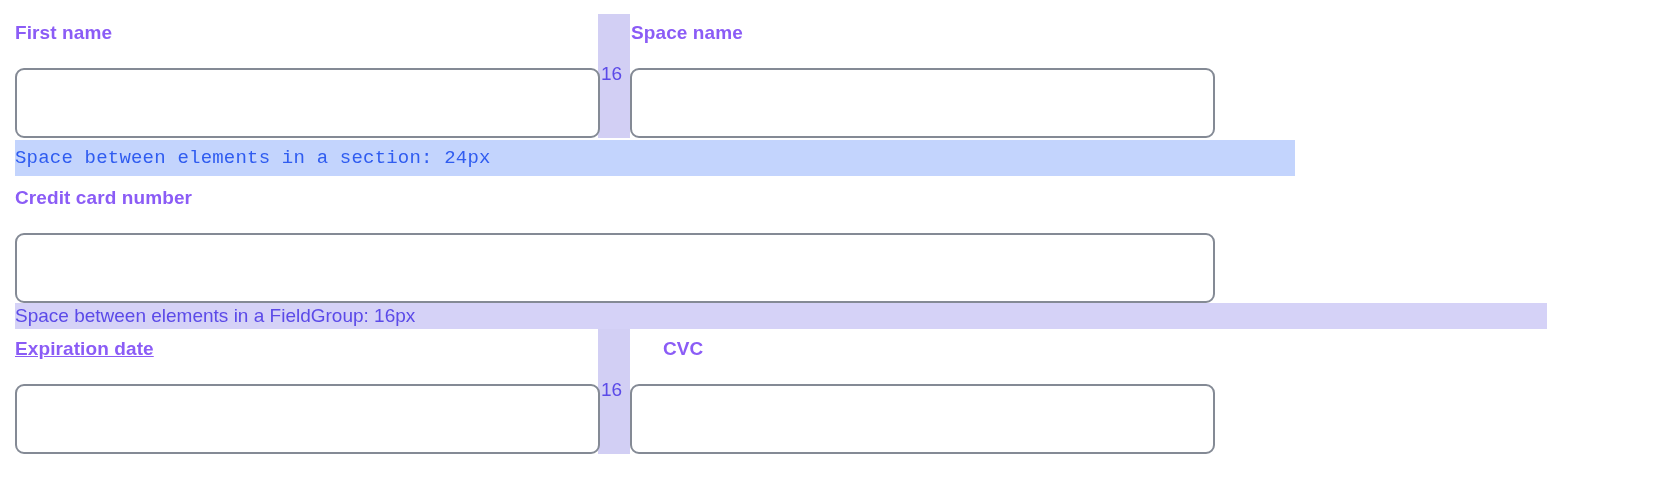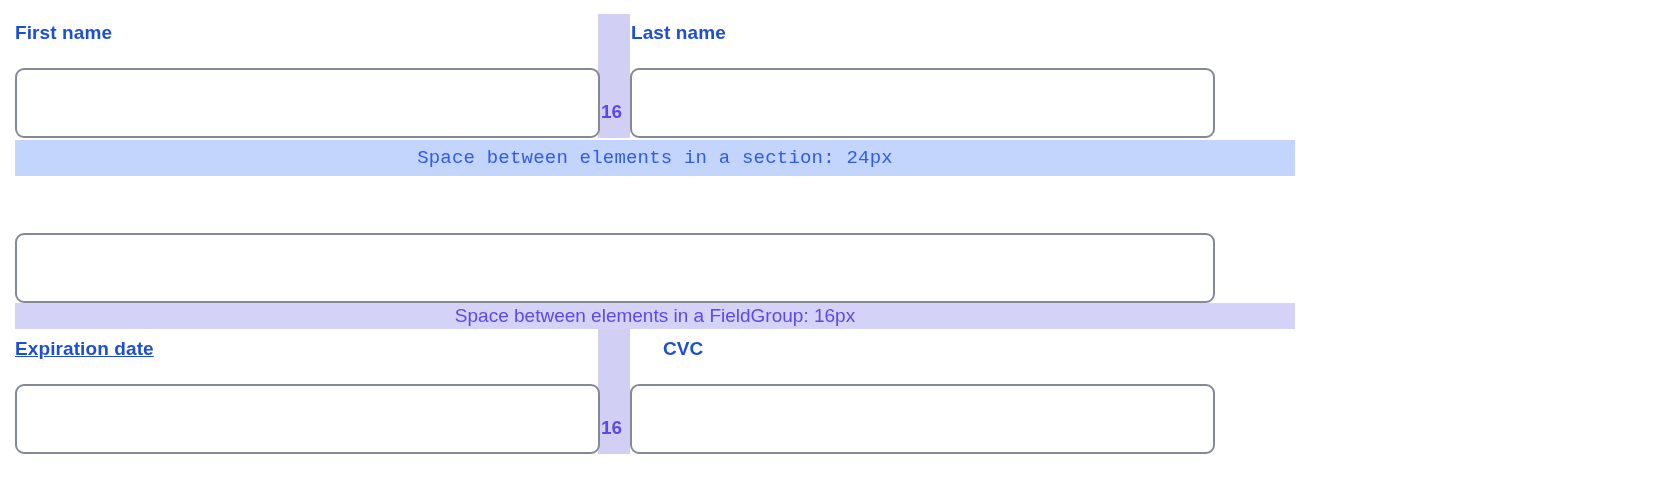--- a/index.html
+++ b/index.html
@@ -21,21 +21,21 @@
     width: 1672px;
     height: 496px;
     background: #ffffff;
   }
 
   
   .field-label {
     font-family: "Liberation Sans", sans-serif;
     font-size: 19px;
     font-weight: bold;
-    color: #1d4ed8;
+    color: #8b5cf6;
     line-height: 22px;
     letter-spacing: 0.1px;
     white-space: nowrap;
     position: absolute;
   }
 
   .field-input {
     position: absolute;
     background: #ffffff;
     border: 2px solid #848a95;
@@ -45,33 +45,31 @@
 
   
   .gap-col {
     position: absolute;
     background: #d2cff4;
   }
   .gap-col-num {
     position: absolute;
     font-family: "Liberation Sans", sans-serif;
     font-size: 19px;
-    font-weight: bold;
+    font-weight: normal;
     color: #5b4ae8;
     line-height: 20px;
     white-space: nowrap;
-    margin-top: 38px;
   }
 
   
   .band {
     position: absolute;
     display: flex;
     align-items: center;
-    justify-content: center;
     box-sizing: border-box;
   }
   .band-section {
     background: #c3d4fd;
   }
   .band-section .band-text {
     font-family: "Liberation Mono", monospace;
     font-size: 19px;
     color: #2f5cf0;
     white-space: nowrap;
@@ -91,30 +89,31 @@
 <body>
 
 <div id="canvas">
 
   <div class="gap-col" style="left:598px; top:14px; width:32px; height:124px;"></div>
   <div class="gap-col-num" style="left:601px; top:64px;">16</div>
 
   <div class="field-label" style="left:15px; top:22px;">First name</div>
   <input class="field-input" type="text" style="left: 15px; top: 68px; width: 585px; height: 70px;" placeholder="">
 
-  <div class="field-label" style="left:631px; top:22px;">Last name</div>
+  <div class="field-label" style="left:631px; top:22px;">Space name</div>
   <input class="field-input" type="text" style="left: 630px; top: 68px; width: 585px; height: 70px;" placeholder="">
 
   <div class="band band-section" style="left:15px; top:140px; width:1280px; height:36px;">
     <span class="band-text">Space between elements in a section: 24px</span>
   </div>
 
+  <div class="field-label" style="left:15px; top:187px;">Credit card number</div>
   <input class="field-input" type="text" style="left: 15px; top: 233px; width: 1200px; height: 70px;" placeholder="">
 
-  <div class="band band-group" style="left:15px; top:303px; width:1280px; height:26px;">
+  <div class="band band-group" style="left:15px; top:303px; width:1532px; height:26px;">
     <span class="band-text">Space between elements in a FieldGroup: 16px</span>
   </div>
 
   <div class="gap-col" style="left:598px; top:329px; width:32px; height:125px;"></div>
   <div class="gap-col-num" style="left:601px; top:380px;">16</div>
 
   <div class="field-label" style="left:15px; top:338px;text-decoration:underline;">Expiration date</div>
   <input class="field-input" type="text" style="left: 15px; top: 384px; width: 585px; height: 70px;" placeholder="">
 
   <div class="field-label" style="left:631px; top:338px;padding-left:32px;">CVC</div>

